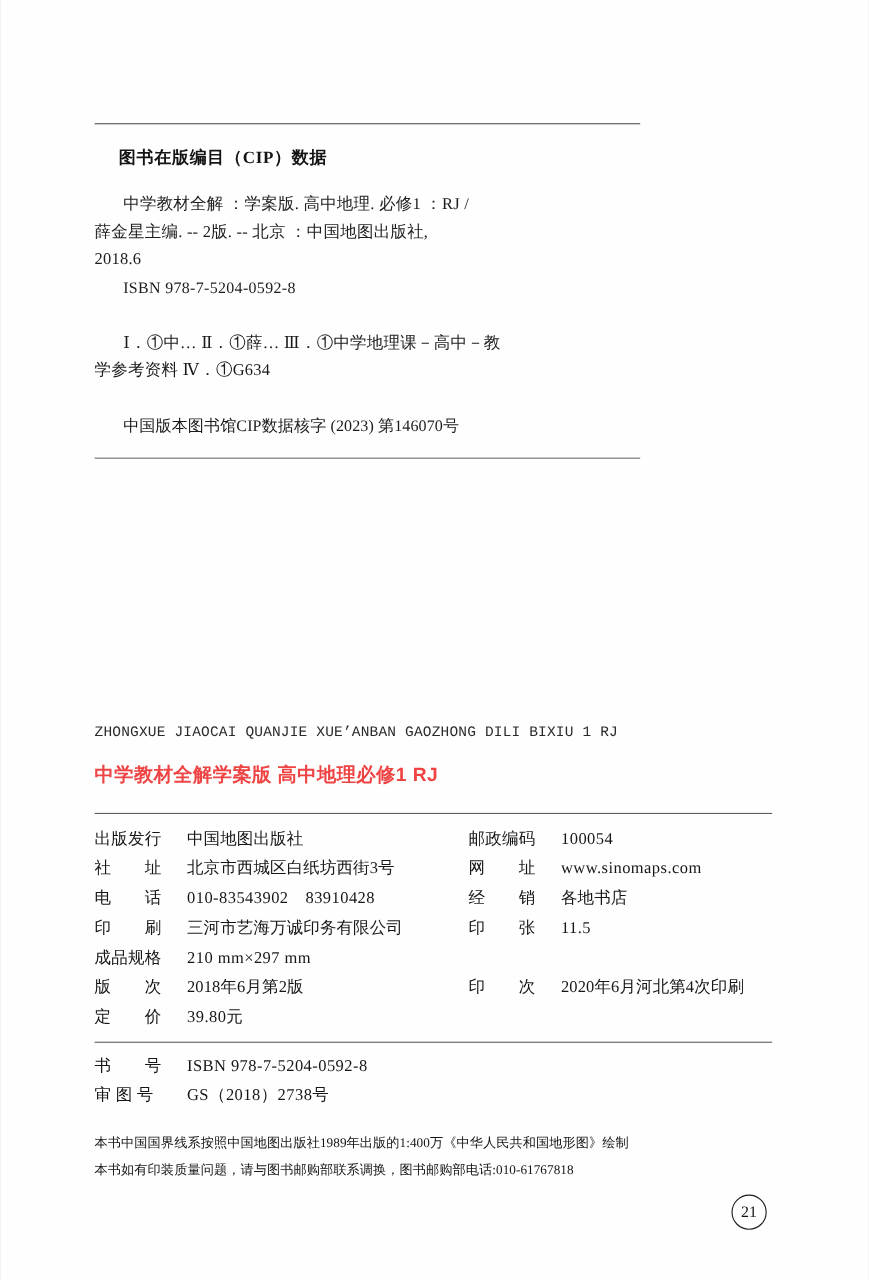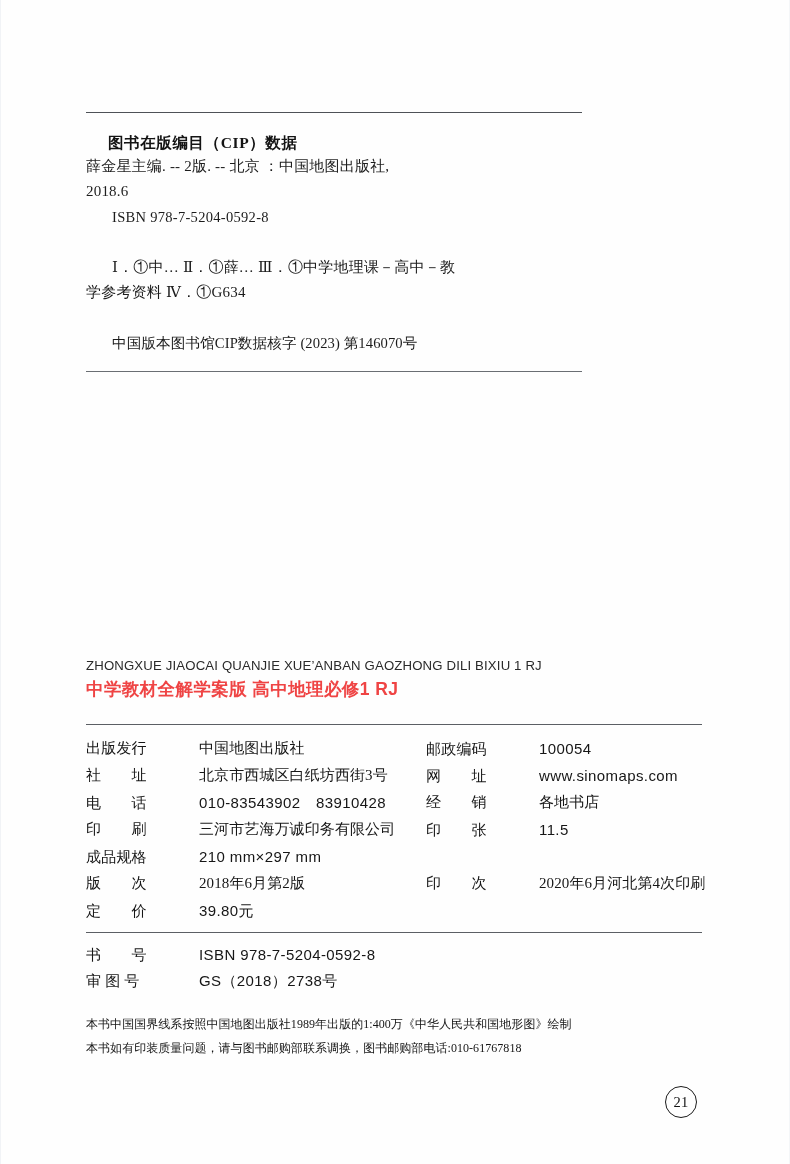--- a/index.html
+++ b/index.html
@@ -84,26 +84,26 @@
   }
 
   
   .colophon {
     position: absolute;
     left: 85px;
     top: 658px;
     width: 616px;
   }
   .pinyin-title {
-    font-family: Liberation Sans, sans-serif;
+    font-family: Liberation Mono, monospace;
     font-size: 13.2px;
     letter-spacing: 0.15px;
     color: #2a2a2a;
     white-space: nowrap;
-    margin-bottom: 4px;
+    margin-bottom: 19px;
   }
   .cn-title {
     font-family: "Liberation Sans", "DejaVu Sans", sans-serif;
     font-weight: bold;
     font-size: 17.5px;
     letter-spacing: 0.4px;
     color: #ef4444;
     white-space: nowrap;
     margin-bottom: 23px;
   }
@@ -121,41 +121,40 @@
   .info-col { }
   .info-col.left { width: 340px; }
   .info-col.right { width: 276px; }
 
   .info-row {
     display: flex;
     align-items: baseline;
     height: 27px;
     line-height: 27px;
     white-space: nowrap;
-    gap: 29px;
   }
   .info-row.blank { }
 
   .lbl {
     font-size: 15px;
     color: #161616;
     letter-spacing: 0.2px;
     flex: 0 0 auto;
   }
   .lbl-4 { width: 72px; display: flex; justify-content: space-between; }
   .lbl-4.solid { display: block; letter-spacing: 0.2px; }
 
   .val {
     font-size: 15px;
     color: #161616;
     margin-left: 12px;
     letter-spacing: 0.1px;
   }
   .val.mono {
-    font-family: Liberation Sans, sans-serif;
+    font-family: Liberation Serif, serif;
     letter-spacing: 0.4px;
   }
 
   .book-ids {
     padding: 9px 0 4px 0;
   }
   .book-ids .info-row { height: 26px; line-height: 26px; }
 
   .notices {
     padding-top: 14px;
@@ -190,20 +189,21 @@
 </head>
 <body>
 
 <div class="page">
 
   <div class="cip-block">
     <div class="rule"></div>
     <div class="cip-inner">
       <div class="cip-title">图书在版编目（CIP）数据</div>
 
+      <div class="cip-para indent">中学教材全解 ：学案版. 高中地理. 必修1 ：RJ /</div>
       <div class="cip-para" style="margin-top:0">薛金星主编. -- 2版. -- 北京 ：中国地图出版社,</div>
       <div class="cip-para" style="margin-top:0">2018.6</div>
       <div class="cip-isbn">ISBN 978-7-5204-0592-8</div>
 
       <div class="cip-class indent">Ⅰ．①中… Ⅱ．①薛… Ⅲ．①中学地理课－高中－教</div>
       <div class="cip-class" style="margin-top:0">学参考资料 Ⅳ．①G634</div>
 
       <div class="cip-cataloging">中国版本图书馆CIP数据核字 (2023) 第146070号</div>
     </div>
     <div class="rule rule-thin"></div>

